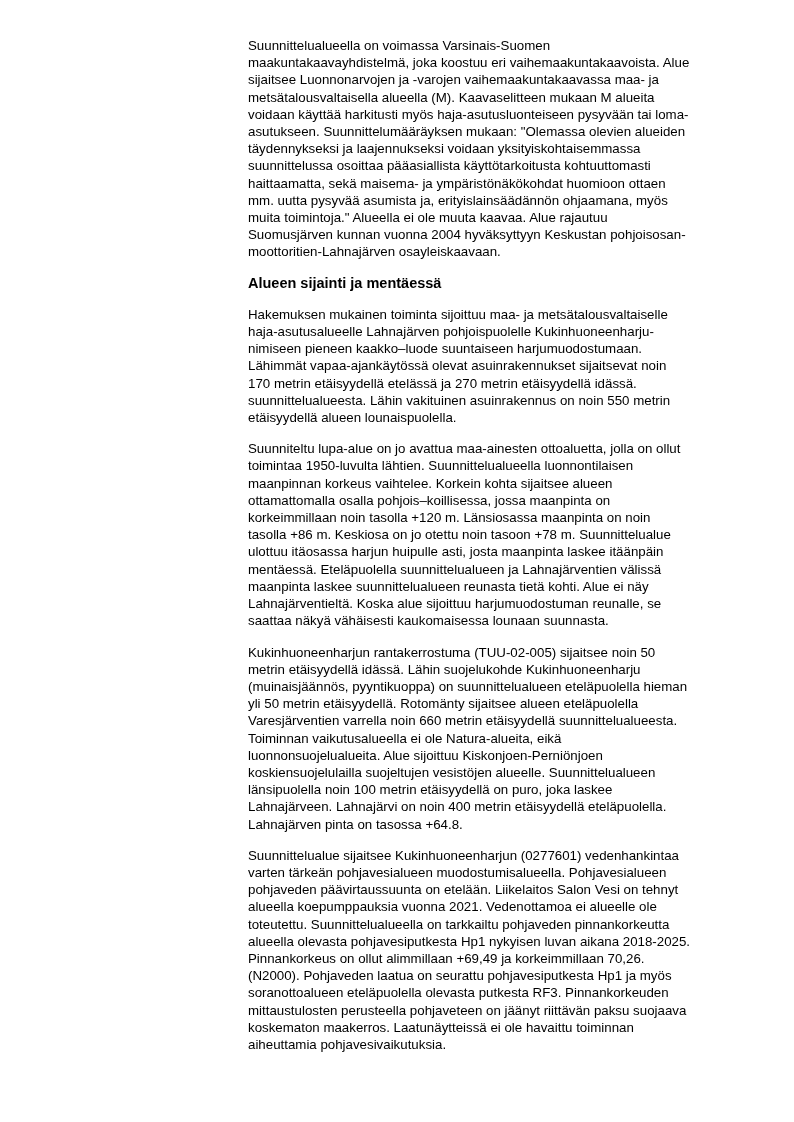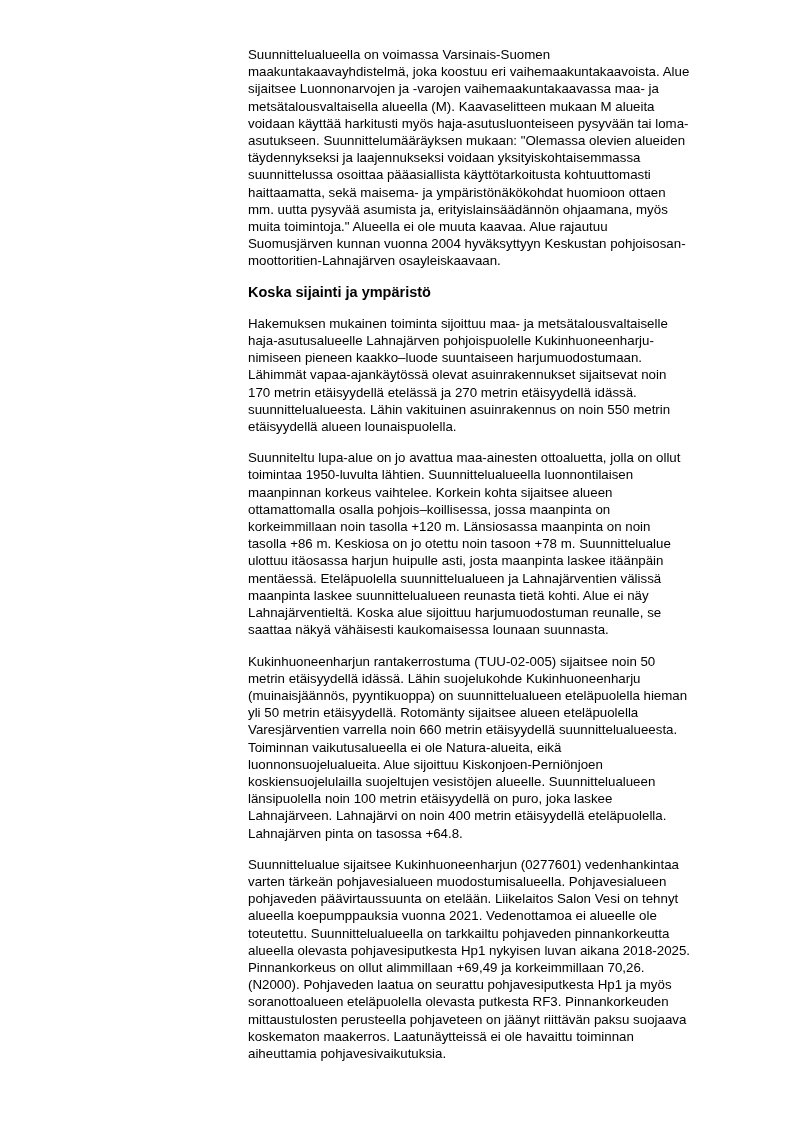--- a/index.html
+++ b/index.html
@@ -36,35 +36,35 @@
     line-height: 17.2px;
     white-space: pre-line;
   }
 </style>
 </head>
 <body>
 
 <div class="page">
   <div class="text-column">
 
-    <p class="para" style="margin-top:9px;">Suunnittelualueella on voimassa Varsinais-Suomen
+    <p class="para" style="margin-top:0;">Suunnittelualueella on voimassa Varsinais-Suomen
 maakuntakaavayhdistelmä, joka koostuu eri vaihemaakuntakaavoista. Alue
 sijaitsee Luonnonarvojen ja -varojen vaihemaakuntakaavassa maa- ja
 metsätalousvaltaisella alueella (M). Kaavaselitteen mukaan M alueita
 voidaan käyttää harkitusti myös haja-asutusluonteiseen pysyvään tai loma-
 asutukseen. Suunnittelumääräyksen mukaan: "Olemassa olevien alueiden
 täydennykseksi ja laajennukseksi voidaan yksityiskohtaisemmassa
 suunnittelussa osoittaa pääasiallista käyttötarkoitusta kohtuuttomasti
 haittaamatta, sekä maisema- ja ympäristönäkökohdat huomioon ottaen
 mm. uutta pysyvää asumista ja, erityislainsäädännön ohjaamana, myös
 muita toimintoja." Alueella ei ole muuta kaavaa. Alue rajautuu
 Suomusjärven kunnan vuonna 2004 hyväksyttyyn Keskustan pohjoisosan-
 moottoritien-Lahnajärven osayleiskaavaan.</p>
 
-    <h2 class="section-heading">Koska sijainti ja ympäristö</h2>
+    <h2 class="section-heading">Alueen sijainti ja mentäessä</h2>
 
     <p class="para">Hakemuksen mukainen toiminta sijoittuu maa- ja metsätalousvaltaiselle
 haja-asutusalueelle Lahnajärven pohjoispuolelle Kukinhuoneenharju-
 nimiseen pieneen kaakko–luode suuntaiseen harjumuodostumaan.
 Lähimmät vapaa-ajankäytössä olevat asuinrakennukset sijaitsevat noin
 170 metrin etäisyydellä etelässä ja 270 metrin etäisyydellä idässä.
 suunnittelualueesta. Lähin vakituinen asuinrakennus on noin 550 metrin
 etäisyydellä alueen lounaispuolella.</p>
 
     <p class="para">Suunniteltu lupa-alue on jo avattua maa-ainesten ottoaluetta, jolla on ollut

